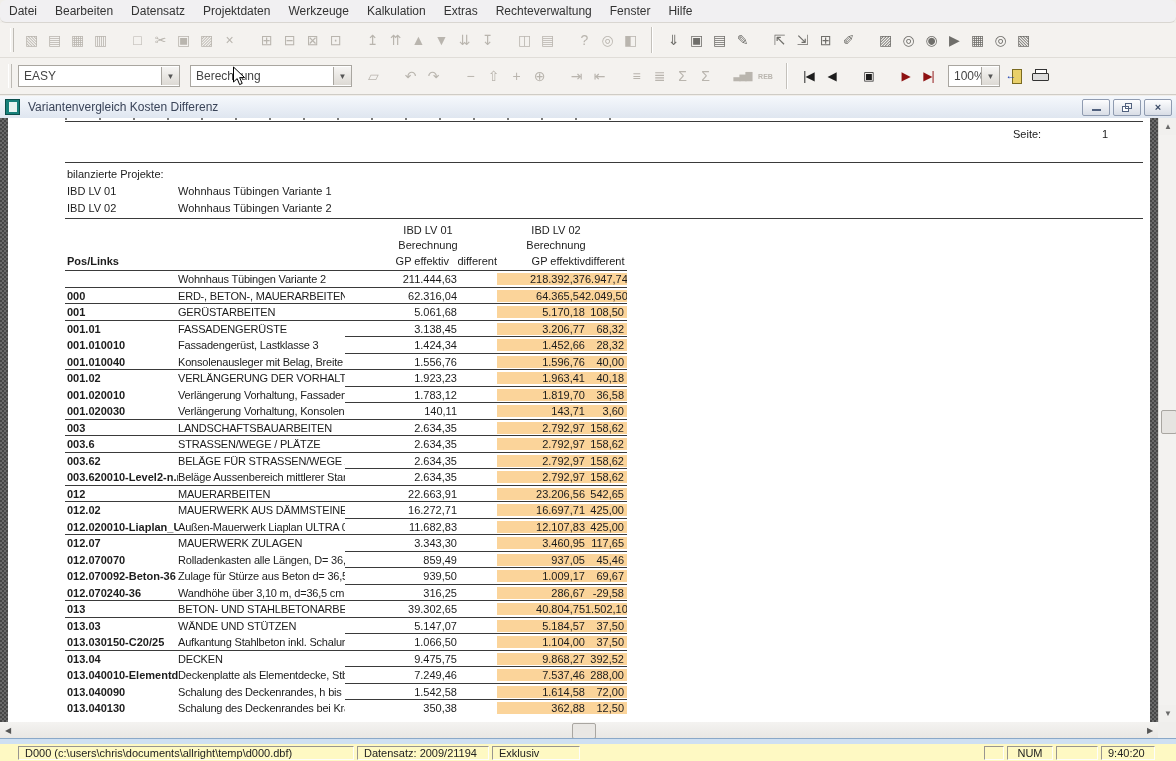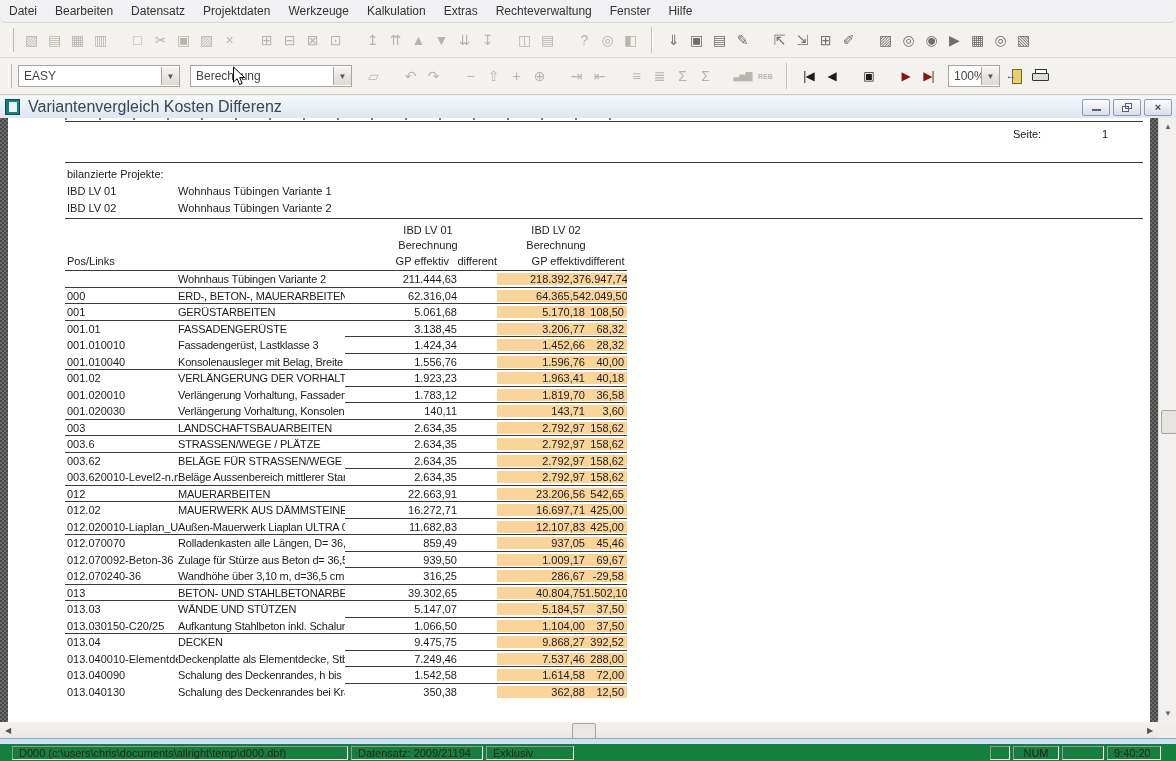--- a/index.html
+++ b/index.html
@@ -42,21 +42,21 @@
                color:#1a3fae;font-weight:bold;}
   .prt{width:17px;height:14px;position:relative;flex:none;}
   .prt::before{content:"";position:absolute;left:3px;top:0;width:10px;height:4px;background:#fff;border:1px solid #333;}
   .prt::after{content:"";position:absolute;left:0;top:4px;width:15px;height:6px;background:#ddd;border:1px solid #333;border-radius:1px;}
   
   .childbar{position:absolute;left:0;top:96px;width:100%;height:22px;
             background:linear-gradient(#f5f8fc,#dfe6f0);border-bottom:1px solid #9aa4b5;
             display:flex;align-items:center;}
   .booki{width:13px;height:14px;background:#17807a;border:1px solid #0c4f4b;margin:0 8px 0 5px;position:relative;flex:none;}
   .booki::before{content:"";position:absolute;left:3px;top:2px;right:2px;bottom:2px;background:#e8f4f2;}
-  .wtitle{font-size:16px;color:#3a4458;}
+  .wtitle{font-size:12px;color:#3a4458;}
   .wbtns{margin-left:auto;display:flex;margin-right:4px;}
   .wbtn{width:26px;height:15px;border:1px solid #8f9bb0;border-radius:2px;
         background:linear-gradient(#fdfdfe,#d8dde6);display:flex;align-items:center;justify-content:center;
         margin-left:3px;color:#3a4a66;}
   .mini{width:9px;height:2px;background:#51617e;margin-top:5px;}
   .rest{position:relative;width:10px;height:9px;}
   .rest::before{content:"";position:absolute;left:0;bottom:0;width:5px;height:4px;border:1px solid #51617e;background:#fff;}
   .rest::after{content:"";position:absolute;right:0;top:0;width:5px;height:4px;border:1px solid #51617e;}
   .xg{font-size:11px;font-weight:bold;line-height:1;}
   
@@ -72,43 +72,43 @@
   .lab{position:absolute;font-size:11px;white-space:nowrap;}
   .proj-list{position:absolute;left:59px;top:64px;font-size:11px;}
   .proj{display:flex;height:17px;align-items:center;}
   .pid{width:111px;}
   
   .hgrp{position:absolute;width:110px;text-align:center;font-size:11px;}
   .hrow{position:absolute;left:57px;top:137px;display:flex;font-size:11px;}
   .trows{position:absolute;left:57px;top:153px;}
   .trow{display:flex;height:16.5px;position:relative;font-size:11px;align-items:center;}
   .c{overflow:hidden;white-space:nowrap;box-sizing:border-box;flex:none;}
-  .cpos{width:113px;padding-left:2px;}
+  .cpos{width:113px;padding-left:2px;font-weight:bold;}
   .cdesc{width:167px;letter-spacing:-0.2px;}
   .cn1{width:112px;text-align:right;}
   .cd1{width:40px;}
   .cn2{width:88px;text-align:right;background:var(--hl);}
   .cd2{width:42px;text-align:right;background:var(--hl);padding-right:3px;}
   .hrow .cn1{padding-right:8px;}
   .hrow .cn2,.hrow .cd2{background:none;}
   .trow.rule-full::after{content:"";position:absolute;left:0;right:0;bottom:0;height:1px;background:#3a3a3a;}
   .trow.rule-num::after{content:"";position:absolute;left:280px;right:0;bottom:0;height:1px;background:#3a3a3a;}
   
   .vscroll{position:absolute;left:1158px;top:0;width:18px;height:604px;background:#f3f2f0;border-left:1px solid #dcdad6;box-sizing:border-box;}
   .sbtn{position:absolute;left:0;width:18px;height:17px;background:#f1f0ee;display:flex;align-items:center;justify-content:center;
         font-size:8px;color:#6a6a6a;}
   .vthumb{position:absolute;left:2px;top:292px;width:14px;height:22px;background:#e6e4e1;border:1px solid #a9a6a1;border-radius:2px;}
   .hscroll{position:absolute;left:0;top:722px;width:1158px;height:16px;background:linear-gradient(#f4f3f1,#e9e7e4);}
   .hbtn{position:absolute;top:0;width:16px;height:16px;display:flex;align-items:center;justify-content:center;font-size:8px;color:#555;}
   .hthumb{position:absolute;left:572px;top:1px;width:22px;height:14px;background:#e9e7e4;border:1px solid #a9a6a1;border-radius:2px;}
   .corner{position:absolute;left:1158px;top:722px;width:18px;height:16px;background:#efeeec;}
   .bluebar{position:absolute;left:0;top:738px;width:100%;height:6px;background:#cfe0f2;border-top:1px solid #8aa8c8;}
   
-  .statusbar{position:absolute;left:0;top:744px;width:100%;height:17px;background:#15803d;
-             display:flex;align-items:center;font-size:11px;color:#222;padding:0 12px;box-sizing:border-box;}
+  .statusbar{position:absolute;left:0;top:744px;width:100%;height:17px;background:#fef9c3;
+             display:flex;align-items:center;font-size:11px;color:#222;padding:0 18px;box-sizing:border-box;}
   .scell{height:14px;line-height:13px;border:1px solid;border-color:#989590 #fdfdfb #fdfdfb #989590;
          padding:0 6px;margin-right:3px;white-space:nowrap;overflow:hidden;box-sizing:border-box;}
   .sc1{width:336px;}
   .sc2{width:132px;}
   .sc3{width:88px;}
   .sflex{flex:1;border:none;}
   .sc4{width:20px;}
   .sc5{width:46px;text-align:center;}
   .sc6{width:42px;}
   .sc7{width:54px;}
@@ -399,20 +399,28 @@
         </div>
         <div class="trow rule-full">
           <span class="c cpos">012.020010-Liaplan_Ultra</span>
           <span class="c cdesc">Außen-Mauerwerk Liaplan ULTRA 010</span>
           <span class="c cn1">11.682,83</span>
           <span class="c cd1"></span>
           <span class="c cn2">12.107,83</span>
           <span class="c cd2">425,00</span>
         </div>
         <div class="trow rule-num">
+          <span class="c cpos">012.07</span>
+          <span class="c cdesc">MAUERWERK ZULAGEN</span>
+          <span class="c cn1">3.343,30</span>
+          <span class="c cd1"></span>
+          <span class="c cn2">3.460,95</span>
+          <span class="c cd2">117,65</span>
+        </div>
+        <div class="trow rule-num">
           <span class="c cpos">012.070070</span>
           <span class="c cdesc">Rolladenkasten alle Längen, D= 36,5 cm, H=26</span>
           <span class="c cn1">859,49</span>
           <span class="c cd1"></span>
           <span class="c cn2">937,05</span>
           <span class="c cd2">45,46</span>
         </div>
         <div class="trow rule-num">
           <span class="c cpos">012.070092-Beton-36</span>
           <span class="c cdesc">Zulage für Stürze aus Beton d= 36,5 cm</span>

